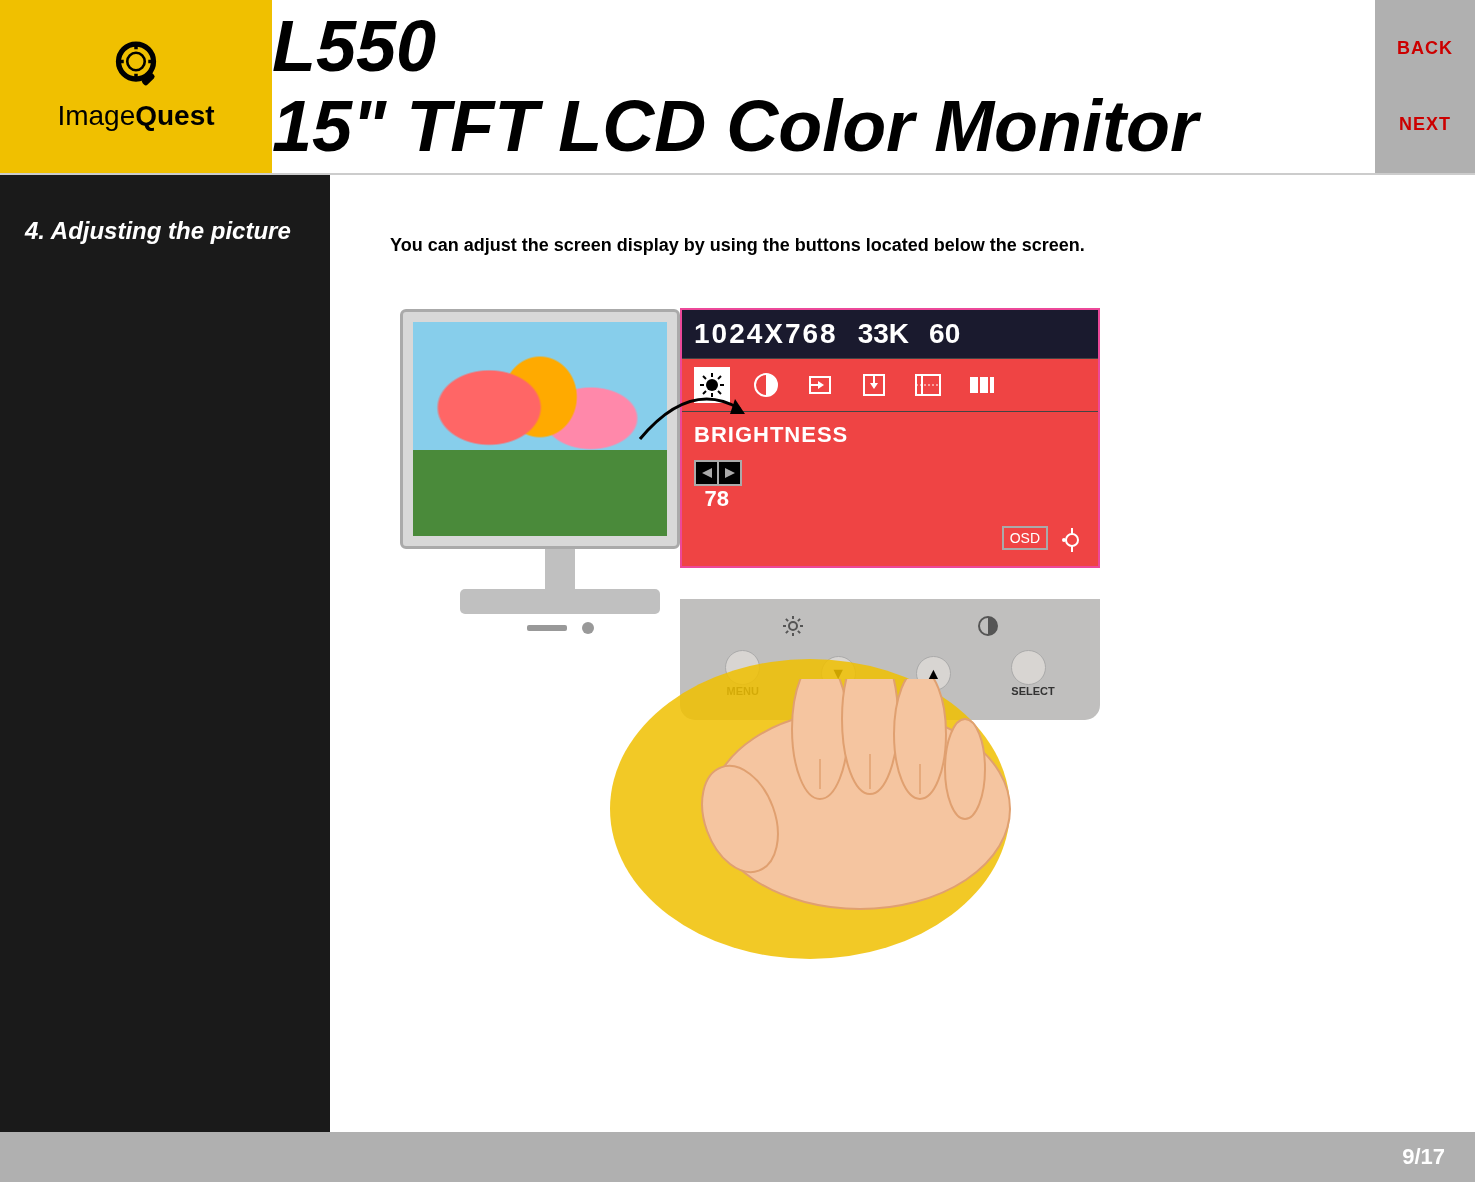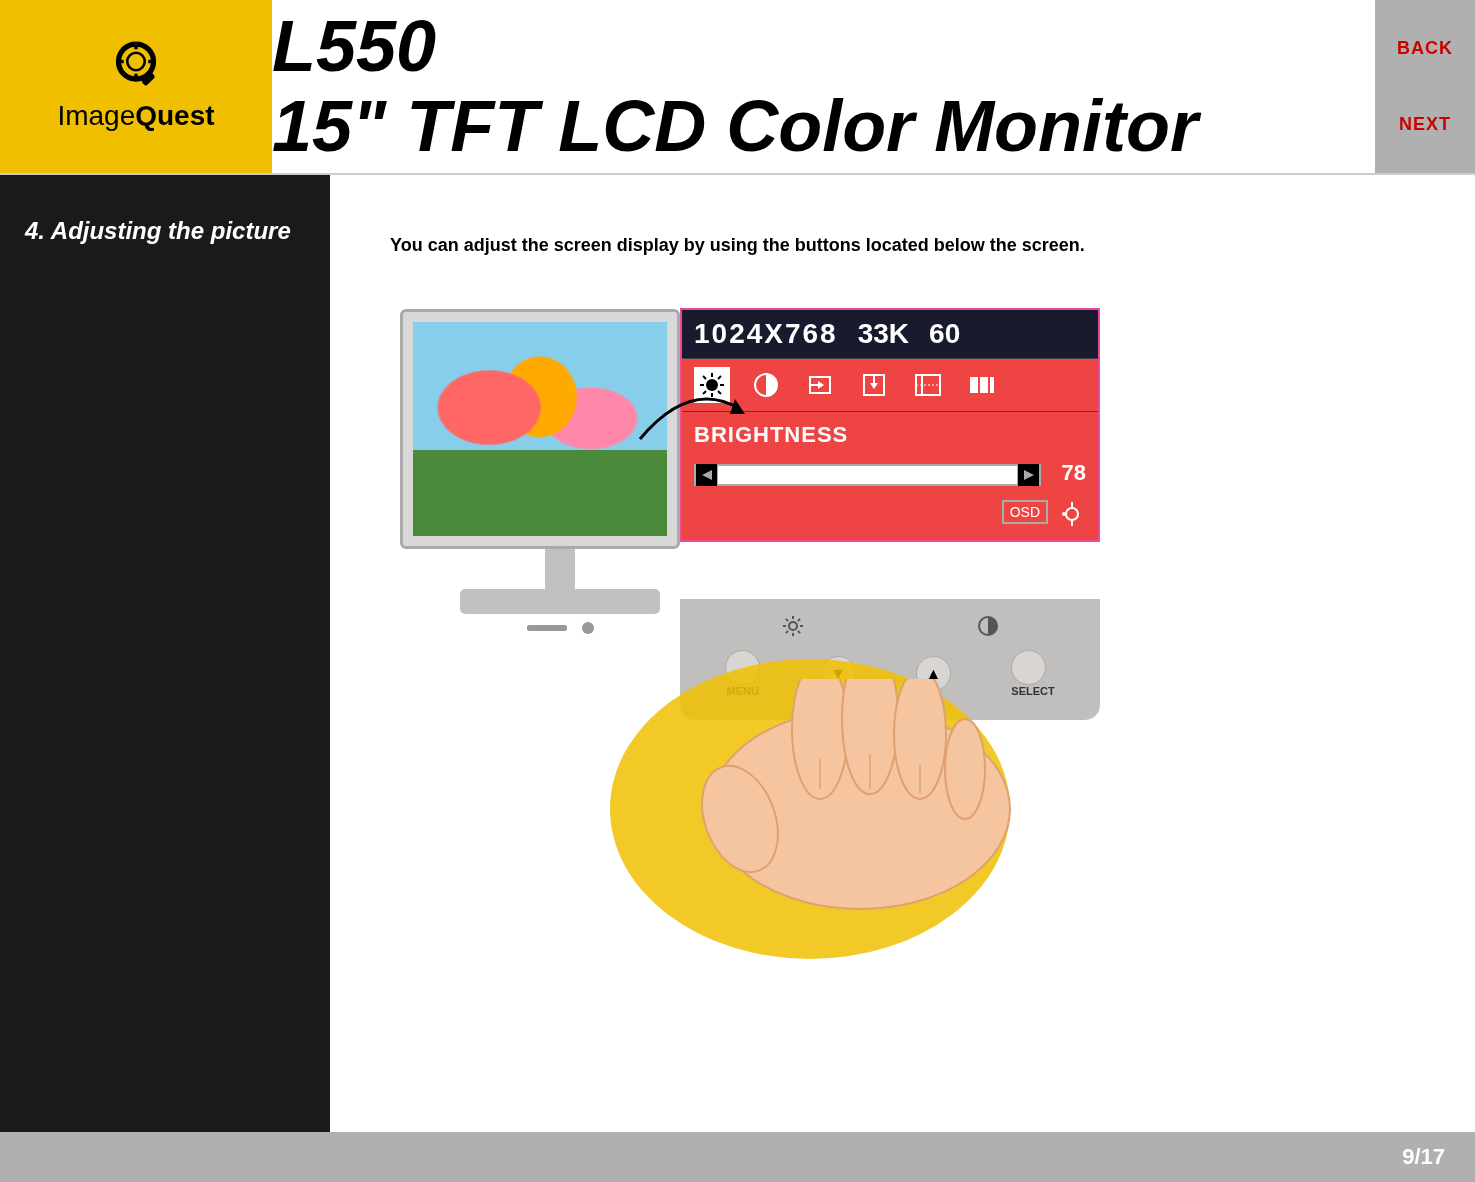--- a/index.html
+++ b/index.html
@@ -234,23 +234,23 @@
     }
     .osd-label {
       padding: 10px 12px 4px;
       font-size: 22px;
       font-weight: 700;
       color: #fff;
       letter-spacing: 1px;
     }
     .osd-slider-row {
       display: flex;
-      align-items: flex-end;
+      align-items: flex-start;
       padding: 8px 12px;
-      gap: 10px;
+      flex-direction: column;
     }
     .osd-slider-track {
       flex: 1;
       height: 22px;
       background: #000;
       border: 2px solid #aaa;
       position: relative;
       display: flex;
       align-items: center;
     }

